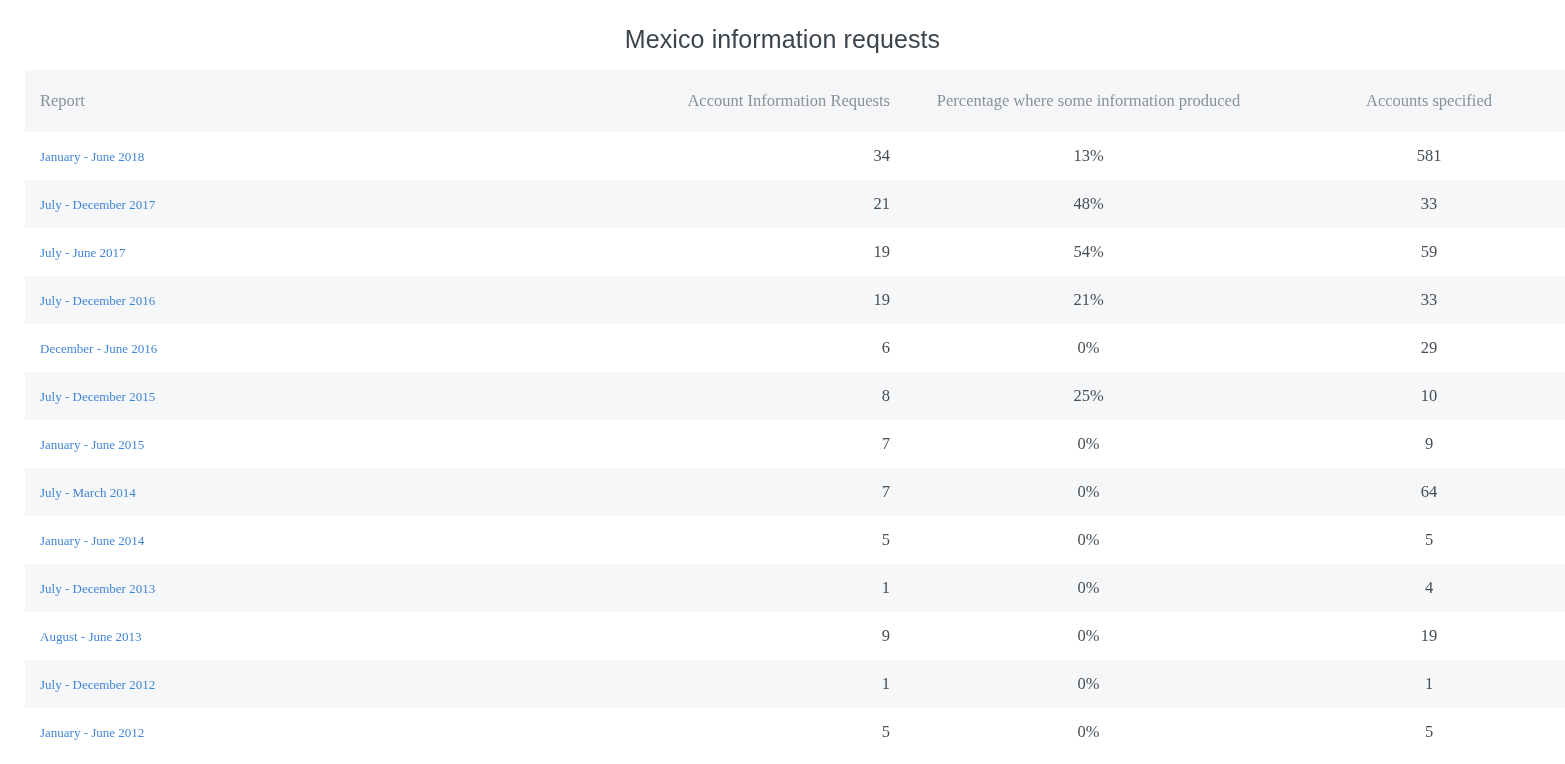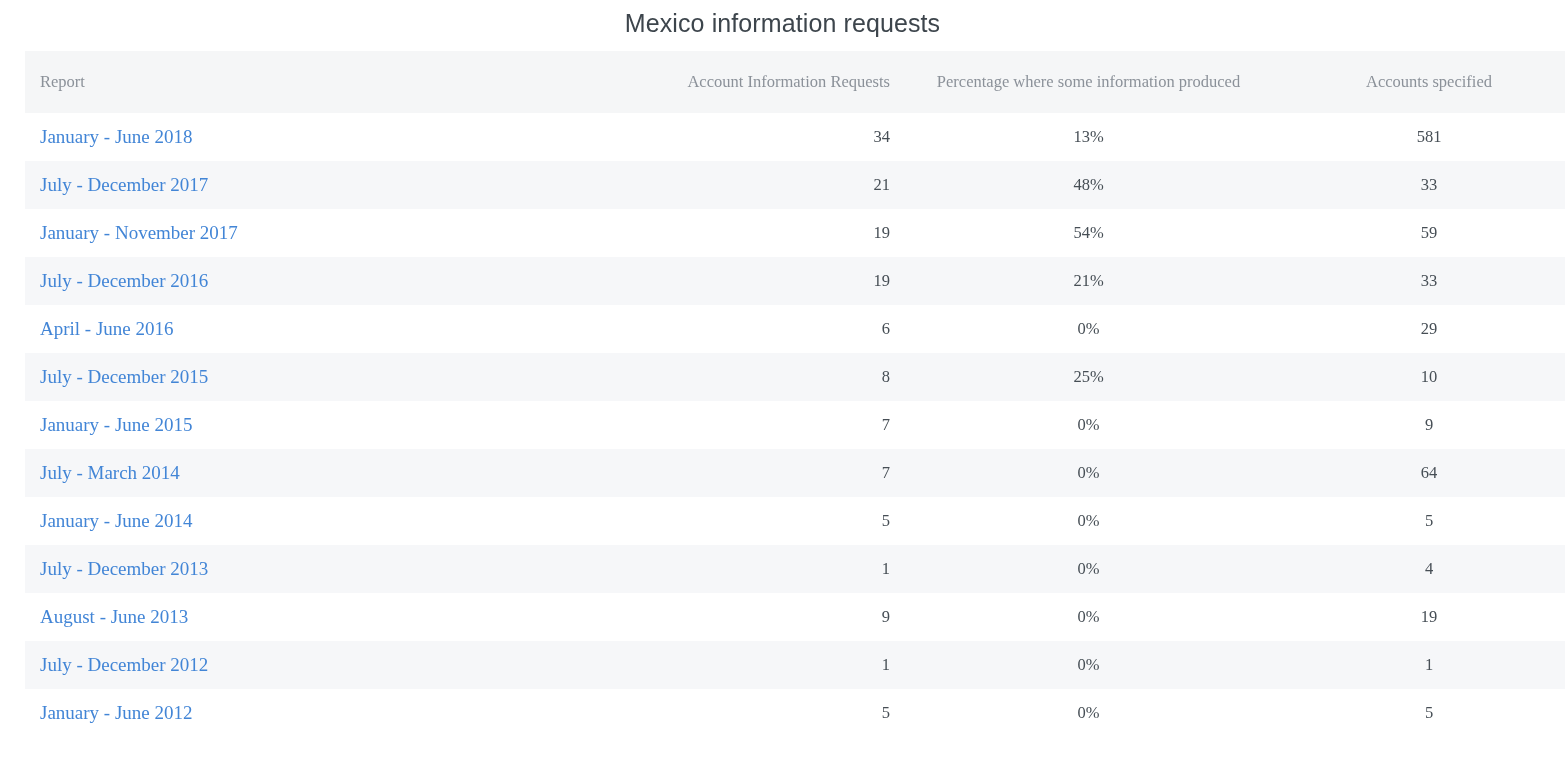--- a/index.html
+++ b/index.html
@@ -19,21 +19,21 @@
     position: relative;
     background: #ffffff;
   }
   .page-title {
     text-align: center;
     color: #3d454c;
     font-size: 25px;
     font-weight: 400;
     line-height: 30px;
     padding-top: 8px;
-    margin: 0;
+    margin: 16px;
     letter-spacing: 0.1px;
   }
   .table-wrap {
     margin: 13px 9px 0 25px;
     font-family: Liberation Serif, serif;
   }
   table.report-table {
     width: 1531px;
     border-collapse: collapse;
     table-layout: fixed;
@@ -77,21 +77,21 @@
     padding: 0;
     border: none;
     vertical-align: middle;
     font-size: 16.5px;
     color: #464e55;
     font-weight: 400;
   }
   td.col-report a.report-link {
     color: #4285d6;
     text-decoration: none;
-    font-size: 19px;
+    font-size: 13px;
     cursor: pointer;
   }
 </style>
 </head>
 <body>
 
 <div class="page">
 
   <h1 class="page-title">Mexico information requests</h1>
 
@@ -112,33 +112,33 @@
             <td class="col-percentage">13%</td>
             <td class="col-accounts">581</td>
           </tr>
           <tr class="stripe">
             <td class="col-report"><a class="report-link">July - December 2017</a></td>
             <td class="col-requests">21</td>
             <td class="col-percentage">48%</td>
             <td class="col-accounts">33</td>
           </tr>
           <tr>
-            <td class="col-report"><a class="report-link">January - November 2017</a></td>
+            <td class="col-report"><a class="report-link">July - June 2017</a></td>
             <td class="col-requests">19</td>
             <td class="col-percentage">54%</td>
             <td class="col-accounts">59</td>
           </tr>
           <tr class="stripe">
             <td class="col-report"><a class="report-link">July - December 2016</a></td>
             <td class="col-requests">19</td>
             <td class="col-percentage">21%</td>
             <td class="col-accounts">33</td>
           </tr>
           <tr>
-            <td class="col-report"><a class="report-link">April - June 2016</a></td>
+            <td class="col-report"><a class="report-link">December - June 2016</a></td>
             <td class="col-requests">6</td>
             <td class="col-percentage">0%</td>
             <td class="col-accounts">29</td>
           </tr>
           <tr class="stripe">
             <td class="col-report"><a class="report-link">July - December 2015</a></td>
             <td class="col-requests">8</td>
             <td class="col-percentage">25%</td>
             <td class="col-accounts">10</td>
           </tr>

